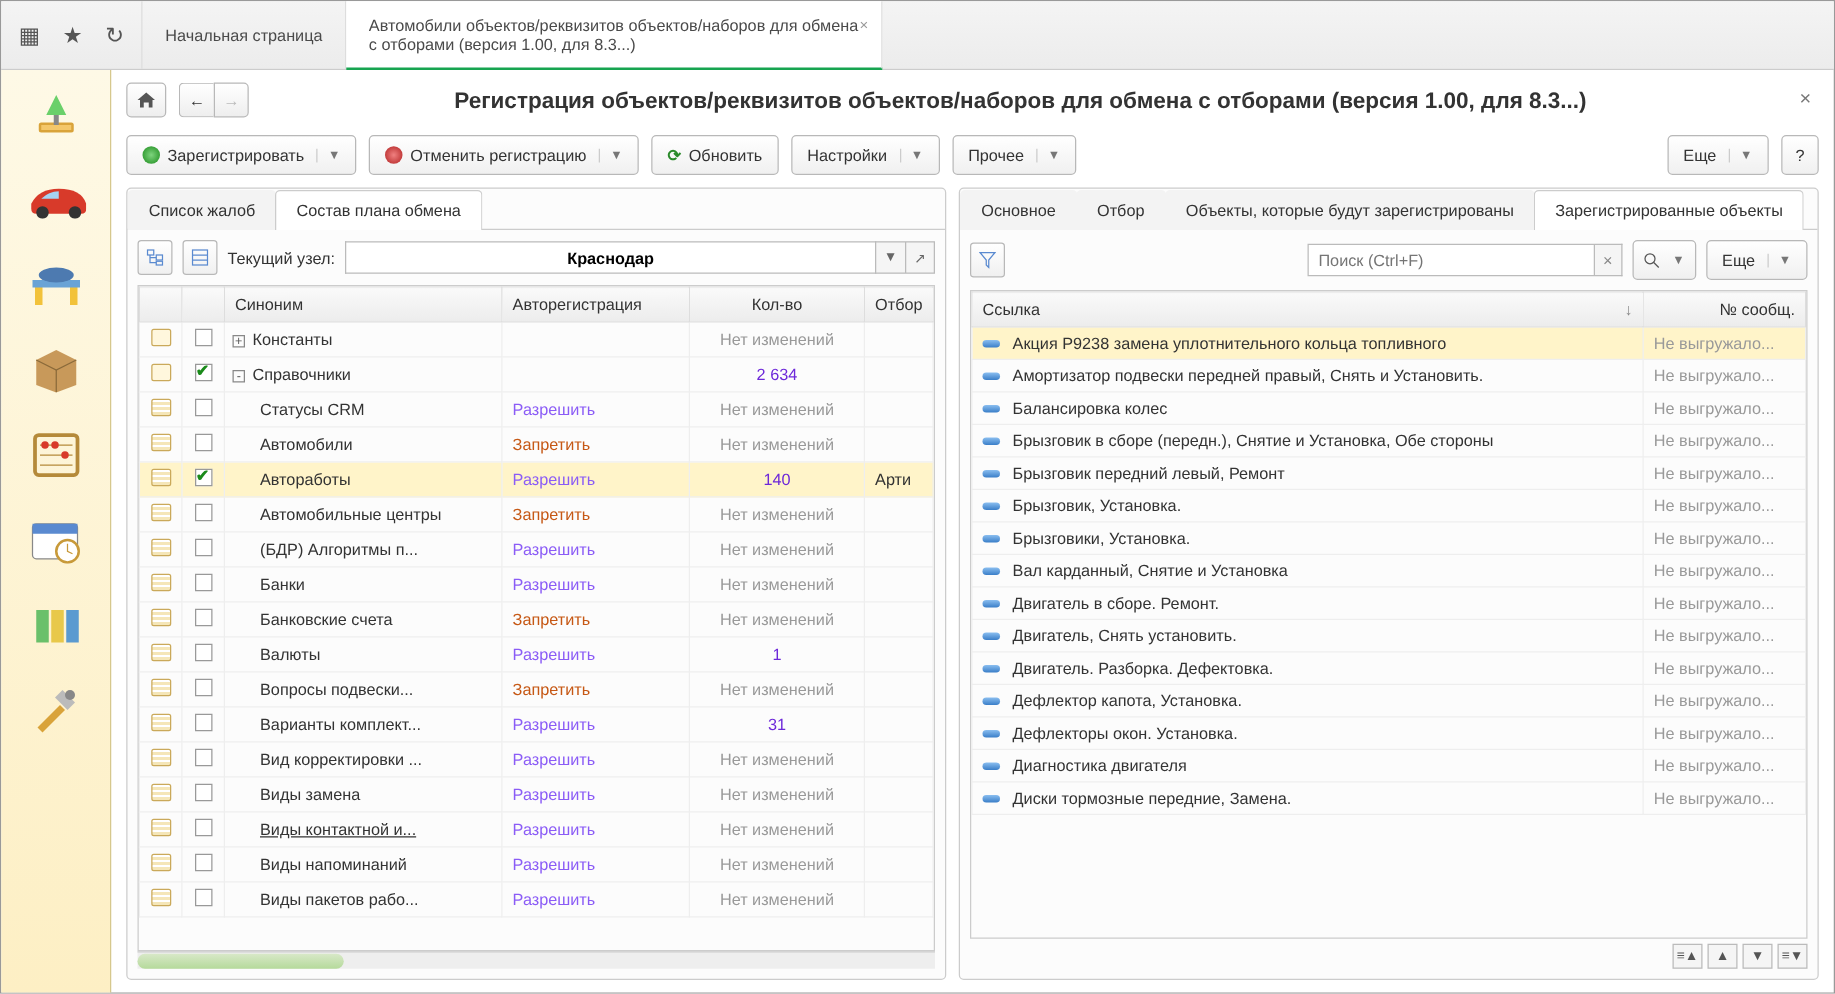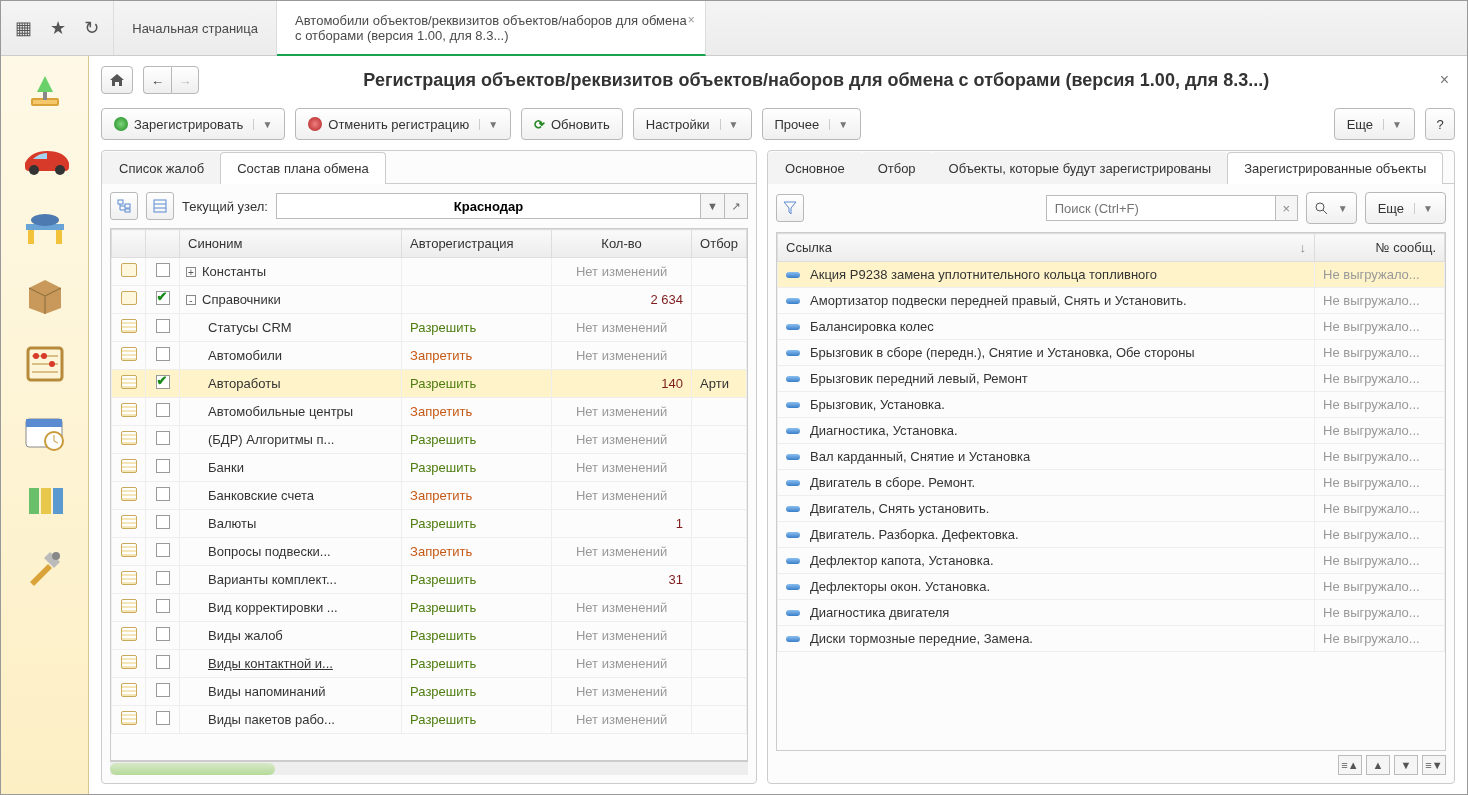--- a/index.html
+++ b/index.html
@@ -56,23 +56,23 @@
 
 .tbl-wrap{flex:1;overflow:auto;border:1px solid #ccc;position:relative}
 table{border-collapse:collapse;width:100%;font-size:13px}
 th{background:linear-gradient(#fafafa,#ececec);border:1px solid #ddd;padding:6px 8px;text-align:left;font-weight:normal;color:#333;position:sticky;top:0}
 td{border:1px solid #eee;padding:5px 8px;white-space:nowrap;height:26px}
 tr.sel td{background:#fff4c9}
 .chk{width:14px;height:14px;border:1px solid #999;display:inline-block;background:#fff;position:relative}
 .chk.on::after{content:"✔";position:absolute;left:0;top:-3px;color:#1a8a1a;font-size:13px;font-weight:bold}
 .cell-ico{width:16px;height:14px;display:inline-block;border:1px solid #caa95a;border-radius:2px;background:repeating-linear-gradient(#fff,#fff 2px,#f5e6b8 2px,#f5e6b8 4px)}
 .cell-ico.grp{background:#fff7dd;border:1px solid #caa95a}
-.auto-allow{color:#4d7c0f}
+.auto-allow{color:#8b5cf6}
 .auto-deny{color:#c65815}
-.cnt{text-align:right;color:#7f1d1d}
+.cnt{text-align:center;color:#6d28d9}
 .muted{color:#999;text-align:center}
 .tree-tgl{display:inline-block;width:10px;height:10px;border:1px solid #888;text-align:center;line-height:9px;font-size:10px;margin-right:6px;color:#555}
 
 .search{display:flex;align-items:flex-start}
 .search input{height:26px;border:1px solid #bbb;padding:0 8px;width:230px;font-size:13px;color:#333}
 .search .clr{width:22px;height:26px;border:1px solid #bbb;border-left:none;display:flex;align-items:center;justify-content:center;cursor:pointer;color:#888;background:#f5f5f5}
 .rlink-ico{display:inline-block;width:14px;height:6px;border-radius:3px;background:linear-gradient(#8abef0,#3a7ec8);margin-right:10px;position:relative;top:-1px}
 .paging{display:flex;justify-content:flex-end;gap:4px;padding:4px 0 0 0}
 .pgbtn{width:24px;height:20px;border:1px solid #bbb;background:#f5f5f5;display:flex;align-items:center;justify-content:center;font-size:11px;color:#555;cursor:pointer}
 
@@ -367,21 +367,21 @@
                     <td style="text-align: center;"><span class="cell-ico"></span></td>
                     <td style="text-align: center;"><span class="chk"></span></td>
                     <td style="padding-left: 28px;"><span>Вид корректировки ...</span></td>
                     <td class="auto-allow">Разрешить</td>
                     <td class="muted">Нет изменений</td>
                     <td></td>
                   </tr>
                   <tr>
                     <td style="text-align: center;"><span class="cell-ico"></span></td>
                     <td style="text-align: center;"><span class="chk"></span></td>
-                    <td style="padding-left: 28px;"><span>Виды жалоб</span></td>
+                    <td style="padding-left: 28px;"><span>Виды замена</span></td>
                     <td class="auto-allow">Разрешить</td>
                     <td class="muted">Нет изменений</td>
                     <td></td>
                   </tr>
                   <tr>
                     <td style="text-align: center;"><span class="cell-ico"></span></td>
                     <td style="text-align: center;"><span class="chk"></span></td>
                     <td style="padding-left: 28px; text-decoration: underline;"><span>Виды контактной и...</span></td>
                     <td class="auto-allow">Разрешить</td>
                     <td class="muted">Нет изменений</td>
@@ -468,21 +468,21 @@
                   </tr>
                   <tr>
                     <td><span class="rlink-ico"></span><span>Брызговик передний левый, Ремонт</span></td>
                     <td style="color: rgb(153, 153, 153); text-align: left;">Не выгружало...</td>
                   </tr>
                   <tr>
                     <td><span class="rlink-ico"></span><span>Брызговик, Установка.</span></td>
                     <td style="color: rgb(153, 153, 153); text-align: left;">Не выгружало...</td>
                   </tr>
                   <tr>
-                    <td><span class="rlink-ico"></span><span>Диагностика, Установка.</span></td>
+                    <td><span class="rlink-ico"></span><span>Брызговики, Установка.</span></td>
                     <td style="color: rgb(153, 153, 153); text-align: left;">Не выгружало...</td>
                   </tr>
                   <tr>
                     <td><span class="rlink-ico"></span><span>Вал карданный, Снятие и Установка</span></td>
                     <td style="color: rgb(153, 153, 153); text-align: left;">Не выгружало...</td>
                   </tr>
                   <tr>
                     <td><span class="rlink-ico"></span><span>Двигатель в сборе. Ремонт.</span></td>
                     <td style="color: rgb(153, 153, 153); text-align: left;">Не выгружало...</td>
                   </tr>

